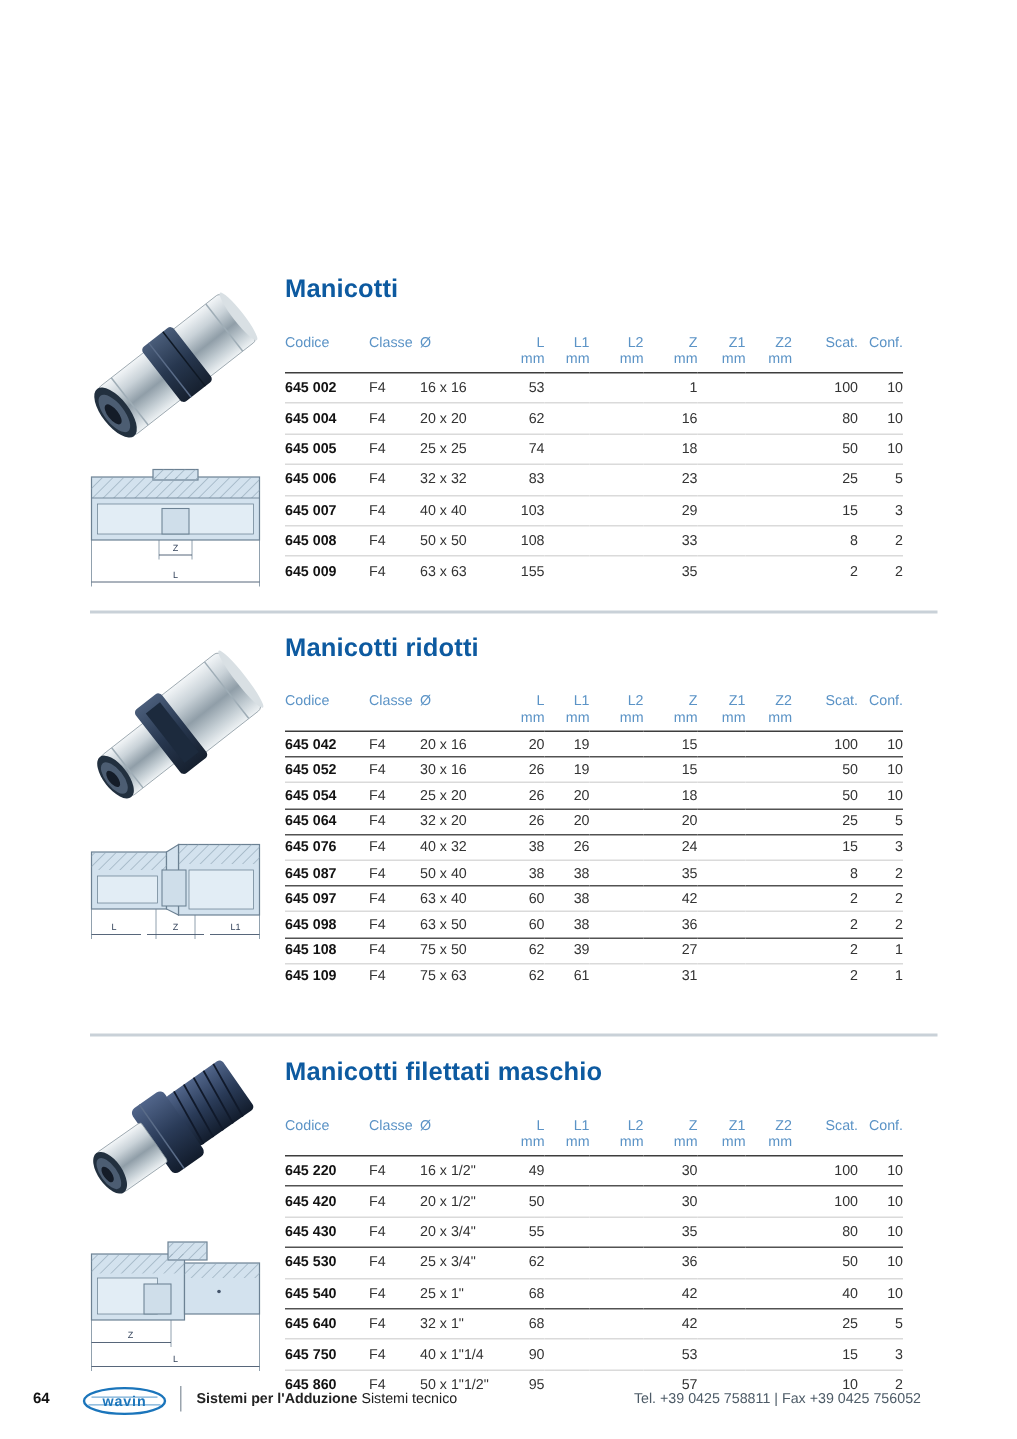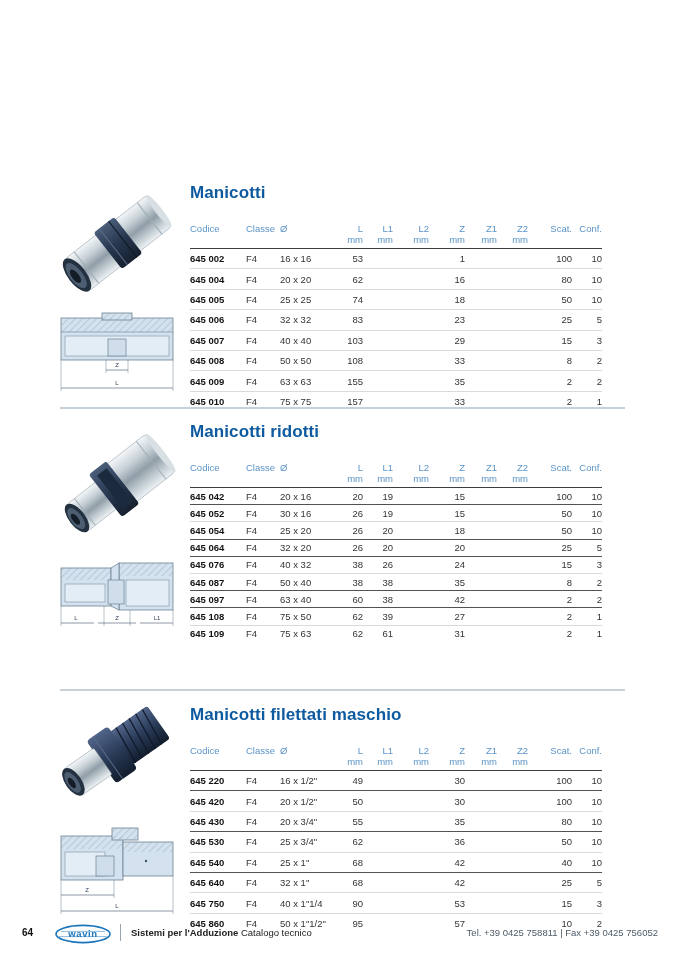--- a/index.html
+++ b/index.html
@@ -25,21 +25,21 @@
   .sec2 td{height:16.2px;}
   td:first-child{font-weight:bold;color:#121212;}
   tr.light td{border-top:1px solid #dadada;}
   tr.heavy td{border-top:1.4px solid #525252;}
   .divider{position:absolute;left:60px;width:565px;height:2px;background:#c9d1d8;}
   .div1{top:407px;} .div2{top:689px;}
   .photo,.drawing{display:block;}
   .sec1 .photo{margin-top:6px;} .sec1 .drawing{margin-top:8px;}
   .sec2 .photo{margin-top:7px;} .sec2 .drawing{margin-top:9px;}
   .sec3 .photo{margin-top:1px;} .sec3 .drawing{margin-top:26px;}
-  .footer{position:absolute;top:922px;left:0;width:634px;height:26px;font-size:9.5px;padding-left:44px;}
+  .footer{position:absolute;top:922px;left:0;width:634px;height:26px;font-size:9.5px;}
   .pagenum{position:absolute;left:22px;top:5px;font-weight:bold;font-size:10px;color:#111;}
   .logo{position:absolute;left:54px;top:2px;}
   .vbar{position:absolute;left:120px;top:2px;width:1px;height:17px;background:#9aa4ad;}
   .series{position:absolute;left:131px;top:5px;color:#222;}
   .series b{font-weight:bold;}
   .contact{position:absolute;right:20px;top:5px;color:#4c5a66;}
 </style>
 </head>
 <body>
 
@@ -240,33 +240,20 @@
             <td class="left">63 x 63</td>
             <td>155</td>
             <td></td>
             <td></td>
             <td>35</td>
             <td></td>
             <td></td>
             <td>2</td>
             <td>2</td>
           </tr>
-          <tr class="light">
-            <td class="left">645 010</td>
-            <td class="left">F4</td>
-            <td class="left">75 x 75</td>
-            <td>157</td>
-            <td></td>
-            <td></td>
-            <td>33</td>
-            <td></td>
-            <td></td>
-            <td>2</td>
-            <td>1</td>
-          </tr>
         </tbody>
       </table>
   </div>
 </div>
 
 <div class="divider div1"></div>
 
 <div class="sec sec2">
   <div class="imgcol">
     <svg class="photo" width="122" height="116" viewBox="0 0 122 116">
@@ -467,20 +454,33 @@
             <td class="left">63 x 40</td>
             <td>60</td>
             <td>38</td>
             <td></td>
             <td>42</td>
             <td></td>
             <td></td>
             <td>2</td>
             <td>2</td>
           </tr>
+          <tr class="light">
+            <td class="left">645 098</td>
+            <td class="left">F4</td>
+            <td class="left">63 x 50</td>
+            <td>60</td>
+            <td>38</td>
+            <td></td>
+            <td>36</td>
+            <td></td>
+            <td></td>
+            <td>2</td>
+            <td>2</td>
+          </tr>
           <tr class="heavy">
             <td class="left">645 108</td>
             <td class="left">F4</td>
             <td class="left">75 x 50</td>
             <td>62</td>
             <td>39</td>
             <td></td>
             <td>27</td>
             <td></td>
             <td></td>
@@ -734,15 +734,15 @@
 
 <div class="footer">
   <span class="pagenum">64</span>
   <svg class="logo" width="58" height="20" viewBox="0 0 58 20">
     <ellipse cx="29" cy="10" rx="27" ry="8.6" fill="none" stroke="#1b75bb" stroke-width="1.6"></ellipse>
     <line x1="7" y1="7.4" x2="51" y2="7.4" stroke="#1b75bb" stroke-width="0.5"></line>
     <line x1="5" y1="12.6" x2="53" y2="12.6" stroke="#1b75bb" stroke-width="0.5"></line>
     <text x="29" y="13.4" text-anchor="middle" font-size="9.5" font-weight="bold" fill="#1b75bb" font-family="Liberation Sans, sans-serif" letter-spacing="0.6">wavin</text>
   </svg>
   <div class="vbar"></div>
-  <span class="series"><b>Sistemi per l'Adduzione</b> <span>Catalogo tecnico</span></span>
+  <span class="series"><b>Sistemi per l'Adduzione</b> <span>Sistemi tecnico</span></span>
   <span class="contact">Tel. +39 0425 758811 | Fax +39 0425 756052</span>
 </div>
 
 </body></html>

